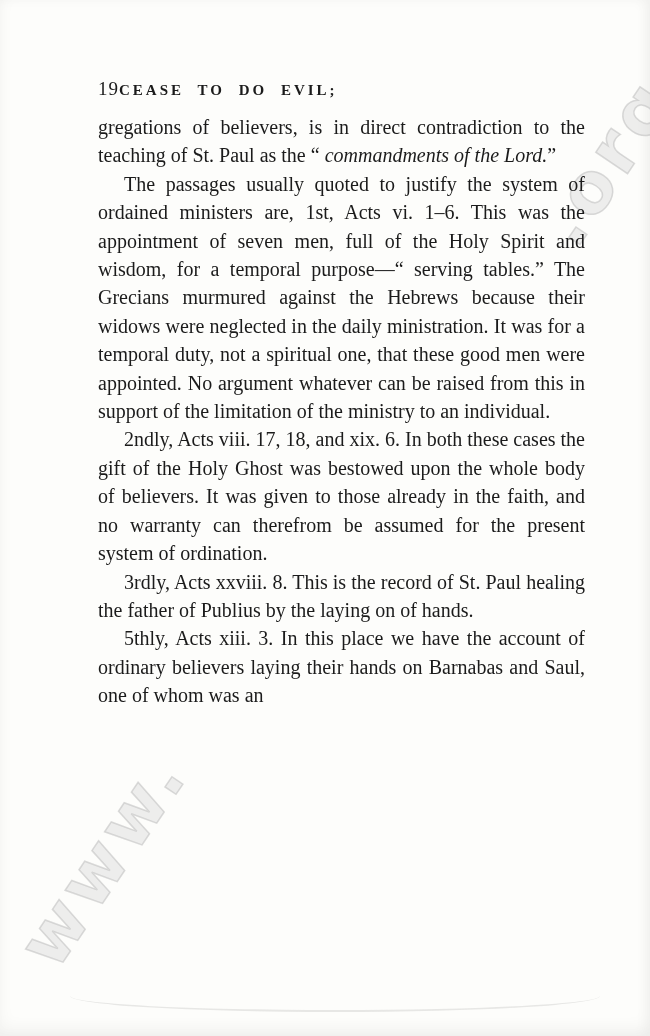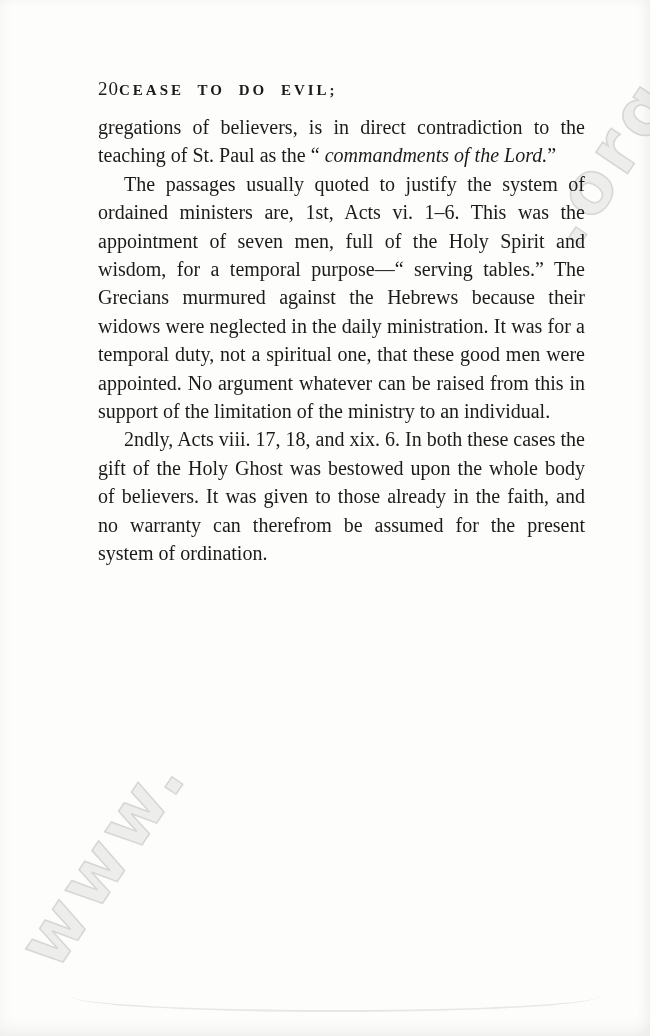--- a/index.html
+++ b/index.html
@@ -78,25 +78,27 @@
 </head>
 <body>
 
 <div class="page">
 
   <div class="wm wm-bottom-left">www.</div>
 
   <div class="wm wm-top-right">.org</div>
 
   <div class="header">
-    <span class="page-number">20</span>
+    <span class="page-number">19</span>
     <span class="running-title">CEASE TO DO EVIL;</span>
   </div>
 
   <div class="body-text" id="body-text">
       <p class="para"><span>gregations of believers, is in direct contradiction to the teaching of St. Paul as the “ </span><i>commandments of the Lord.</i><span>”</span></p>
       <p class="para indent"><span>The passages usually quoted to justify the system of ordained ministers are, 1st, Acts vi. 1–6. This was the appointment of seven men, full of the Holy Spirit and wisdom, for a temporal purpose—“ serving tables.” The Grecians murmured against the Hebrews because their widows were neglected in the daily ministration. It was for a temporal duty, not a spiritual one, that these good men were appointed. No argument whatever can be raised from this in support of the limitation of the ministry to an individual.</span></p>
       <p class="para indent"><span>2ndly, Acts viii. 17, 18, and xix. 6. In both these cases the gift of the Holy Ghost was bestowed upon the whole body of believers. It was given to those already in the faith, and no warranty can therefrom be assumed for the present system of ordination.</span></p>
+      <p class="para indent"><span>3rdly, Acts xxviii. 8. This is the record of St. Paul healing the father of Publius by the laying on of hands.</span></p>
+      <p class="para indent"><span>5thly, Acts xiii. 3. In this place we have the account of ordinary believers laying their hands on Barnabas and Saul, one of whom was an</span></p>
     </div>
 
   <div class="scan-artifact"></div>
 
 </div>
 
 </body></html>

